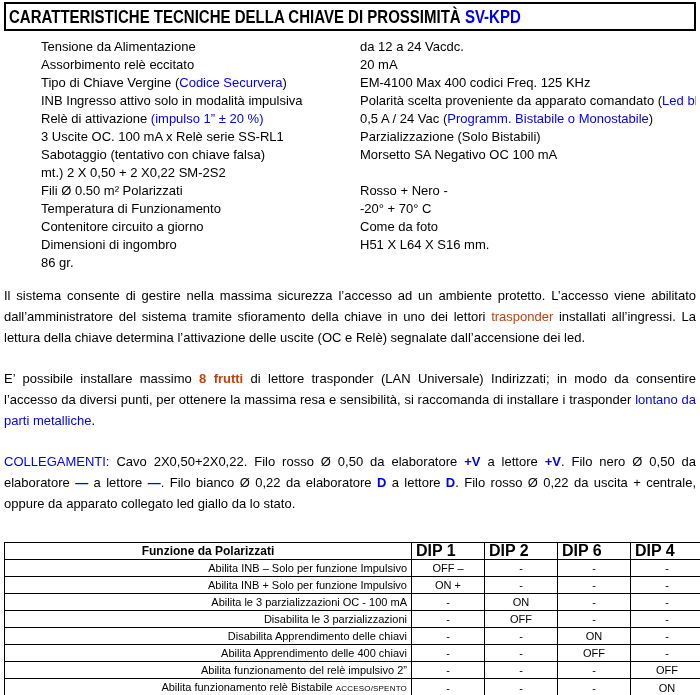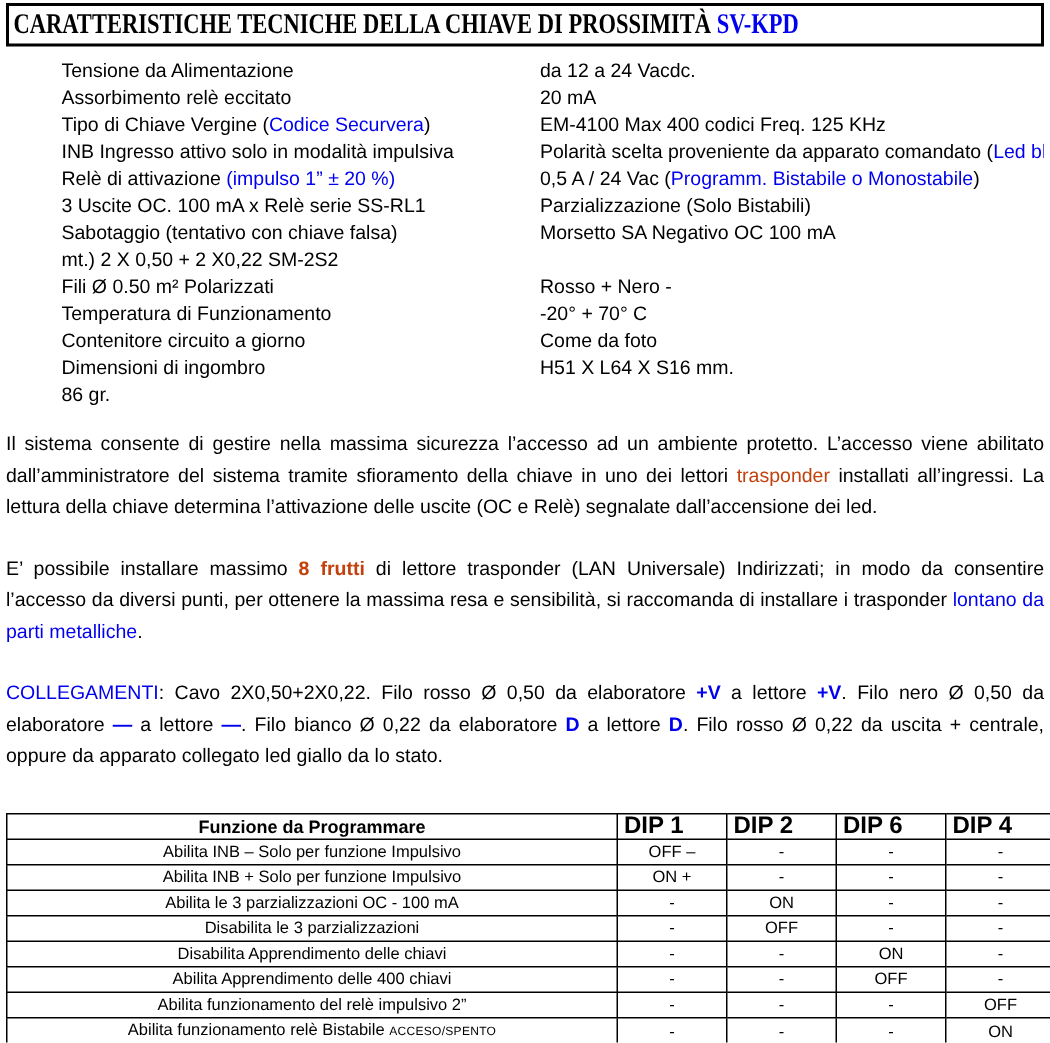--- a/index.html
+++ b/index.html
@@ -9,21 +9,20 @@
     color:#000;
     font-family:"Liberation Sans","DejaVu Sans",sans-serif;
     font-size:13px;
     overflow:hidden;
   }
   .title-box{
     border:2px solid #000;
     padding:1px 3px;
     margin-bottom:7px;
     overflow:hidden;
-    font-family:Liberation Serif, serif;
   }
   .title-text{
     font-size:19px;font-weight:bold;line-height:23px;
     white-space:nowrap;
     transform:scaleX(0.79);transform-origin:0 50%;
   }
   .c-blue{color:#0000EE;}
   .c-darkred{color:#c2410c;}
   .c-bold{font-weight:bold;}
   .c-small{font-size:8px;letter-spacing:0.2px;}
@@ -40,21 +39,21 @@
     table-layout:fixed;
   }
   table.dip-table th,table.dip-table td{
     border:1px solid #000;
     padding:2px 4px;
     line-height:12px;
     overflow:hidden;white-space:nowrap;
   }
   th.fn{width:398px;text-align:center;font-size:12px;}
   th.dip{width:64px;text-align:left;font-size:16px;padding-left:8px;}
-  td.fn{text-align:center;}
+  td.fn{text-align:right;}
   td.dip{text-align:center;}
 </style>
 </head>
 <body>
 
 <div class="title-box">
   <div class="title-text"><span>CARATTERISTICHE TECNICHE DELLA CHIAVE DI PROSSIMITÀ </span><span class="c-blue">SV-KPD</span></div>
 </div>
 
 <div class="specs">
@@ -128,21 +127,21 @@
     <div class="para"><span>Il sistema consente di gestire nella massima sicurezza l’accesso ad un ambiente protetto. L’accesso viene abilitato dall’amministratore del sistema tramite sfioramento della chiave in uno dei lettori </span><span class="c-darkred">trasponder</span><span> installati all’ingressi. La lettura della chiave determina l’attivazione delle uscite (OC e Relè) segnalate dall’accensione dei led.</span></div>
 
     <div class="para"><span>E’ possibile installare massimo </span><span class="c-darkred c-bold">8 frutti</span><span> di lettore trasponder (LAN Universale) Indirizzati; in modo da consentire l’accesso da diversi punti, per ottenere la massima resa e sensibilità, si raccomanda di installare i trasponder </span><span class="c-blue">lontano da parti metalliche</span><span>.</span></div>
 
     <div class="para"><span class="c-blue">COLLEGAMENTI</span><span>: Cavo 2X0,50+2X0,22. Filo rosso Ø 0,50 da elaboratore </span><span class="c-blue c-bold">+V</span><span> a lettore </span><span class="c-blue c-bold">+V</span><span>. Filo nero Ø 0,50 da elaboratore </span><span class="c-blue c-bold">—</span><span> a lettore </span><span class="c-blue c-bold">—</span><span>. Filo bianco Ø 0,22 da elaboratore </span><span class="c-blue c-bold">D</span><span> a lettore </span><span class="c-blue c-bold">D</span><span>. Filo rosso Ø 0,22 da uscita + centrale, oppure da apparato collegato led giallo da lo stato.</span></div>
   </div>
 
 <table class="dip-table">
   <thead>
     <tr>
-      <th class="fn">Funzione da Programmare</th>
+      <th class="fn">Funzione da Polarizzati</th>
       <th class="dip">DIP 1</th>
       <th class="dip">DIP 2</th>
       <th class="dip">DIP 6</th>
       <th class="dip">DIP 4</th>
     </tr>
   </thead>
   <tbody>
 
       <tr>
         <td class="fn"><span>Abilita INB – Solo per funzione Impulsivo</span></td>

